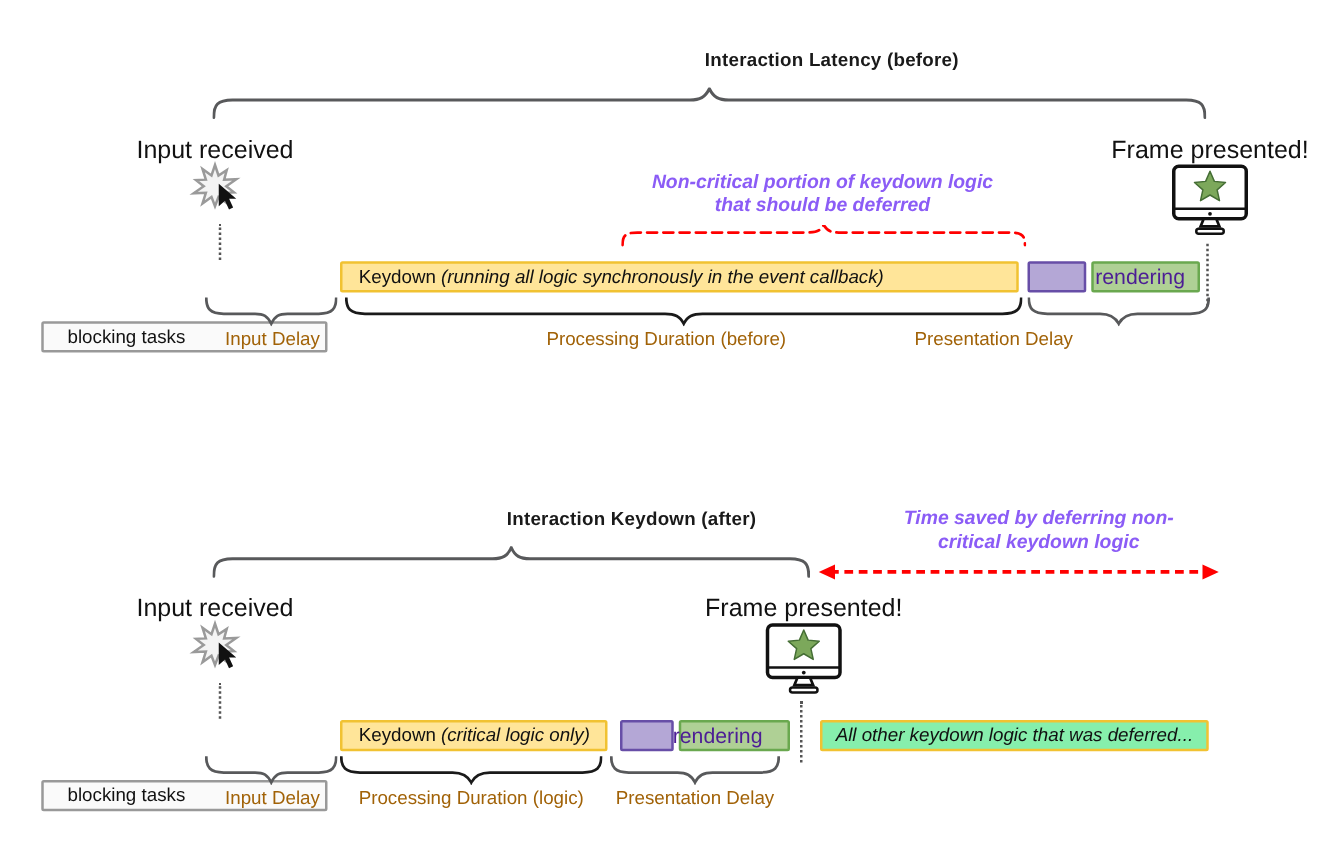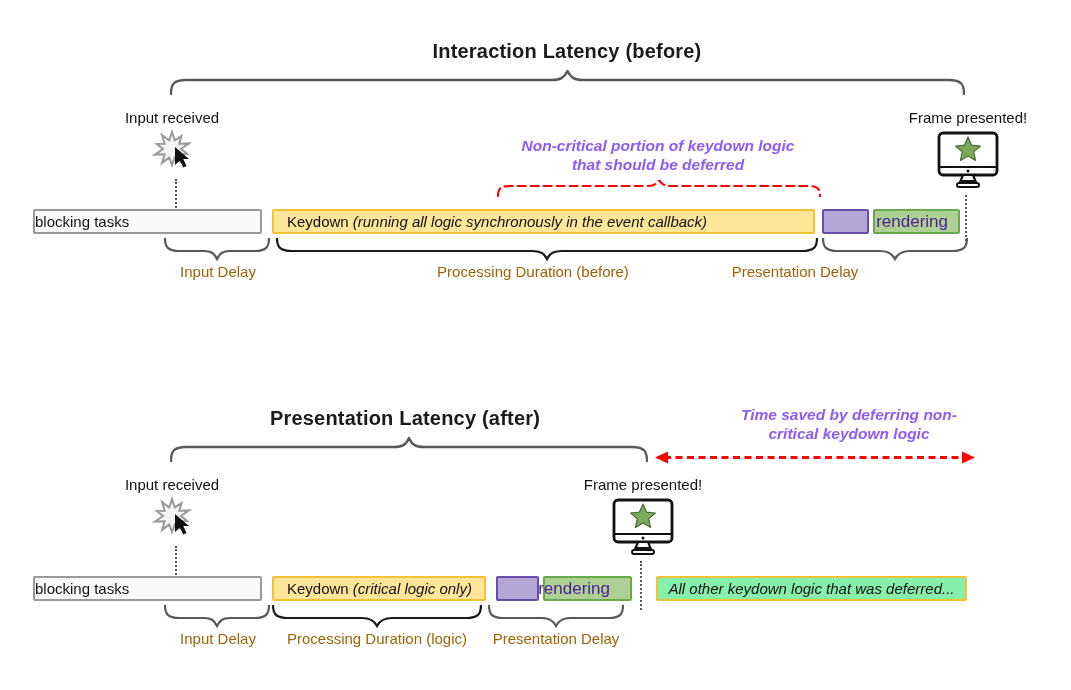--- a/index.html
+++ b/index.html
@@ -2,34 +2,34 @@
 <html><head>
 <meta charset="utf-8">
 <style>
   html,body{margin:0;padding:0;background:#fff;}
   .canvas{
     position:relative;width:1071px;height:690px;background:#fff;
     font-family:"Liberation Sans",sans-serif;color:#111;overflow:hidden;
   }
   .abs{position:absolute;}
   .diagram-title{
-    font-size:20px;font-weight:bold;text-align:center;color:#1a1a1a;
+    font-size:15px;font-weight:bold;text-align:right;color:#1a1a1a;
     width:400px;letter-spacing:0.2px;
   }
-  .io-label{font-size:15px;text-align:center;width:160px;color:#111;}
+  .io-label{font-size:20px;text-align:center;width:160px;color:#111;}
   .red-note{
     color:#8b5cf6;font-weight:bold;font-style:italic;font-size:15.5px;
     text-align:center;line-height:1.25;
   }
   .dotline{width:0;border-left:2.5px dotted #555;}
   .bar{
     height:25px;box-sizing:border-box;border-radius:2px;
     font-size:15px;line-height:22px;white-space:nowrap;
   }
-  .bar-gray{background:#FAFAFA;border:2px solid #999999;padding-left:0;}
+  .bar-gray{background:#FAFAFA;border:2px solid #999999;padding-left:19px;margin-top:48px;}
   .bar-yellow{background:#FFE599;border:2px solid #F1C232;padding-left:13px;}
   .bar-yellow-center{background:#86efac;border:2px solid #F1C232;text-align:center;font-style:italic;}
   .bar-purple{background:#B4A7D6;border:2px solid #674EA7;}
   .bar-green{background:#AFD095;border:2px solid #6AA84F;}
   .bar .detail{font-style:italic;margin-left:4px;text-align:center;}
   .render-label{
     font-size:17px;line-height:25px;text-align:right;width:110px;z-index:3;color:#4c1d95;
   }
   .brace-label{font-size:15px;text-align:center;width:250px;color:#a16207;}
   svg{display:block;}
@@ -95,27 +95,27 @@
       <path d="M1 0 C1 9 4 13 16 13 L58 13 C65 13 70 15 73 21 C76 15 81 13 88 13 L130 13 C142 13 145 9 145 0" fill="none" stroke="#58595B" stroke-width="2.2" stroke-linecap="round"></path>
     </svg>
 
     <div class="abs brace-label" style="left:93px;top:263px">Input Delay</div>
     <div class="abs brace-label" style="left:408px;top:263px">Processing Duration (before)</div>
     <div class="abs brace-label" style="left:670px;top:263px">Presentation Delay</div>
   </section>
 
   <section>
 
-    <div class="abs diagram-title" style="left:205px;top:407px">Presentation Latency (after)</div>
+    <div class="abs diagram-title" style="left:205px;top:407px">Interaction Keydown (after)</div>
 
     <svg class="abs" style="left:170px;top:437px" width="478" height="26" viewBox="0 0 478 26">
       <path d="M1 24 C1 14 4 10 16 10 L224 10 C232 10 236 8 239 1 C242 8 246 10 254 10 L462 10 C474 10 477 14 477 24" fill="none" stroke="#58595B" stroke-width="2.4" stroke-linecap="round"></path>
     </svg>
 
-    <div class="abs red-note" style="left:738px;top:405px;width:222px">Time saved by deferring non-critical keydown logic</div>
+    <div class="abs red-note" style="left:720px;top:405px;width:222px">Time saved by deferring non-critical keydown logic</div>
 
     <svg class="abs" style="left:653px;top:450px" width="324" height="15" viewBox="0 0 324 15">
       <line x1="11" y1="7.5" x2="313" y2="7.5" stroke="#FF0000" stroke-width="3" stroke-dasharray="7 4.5"></line>
       <path d="M2 7.5 L15 1.5 L15 13.5 Z" fill="#FF0000"></path>
       <path d="M322 7.5 L309 1.5 L309 13.5 Z" fill="#FF0000"></path>
     </svg>
 
     <div class="abs io-label" style="left:92px;top:476px">Input received</div>
 
     <svg class="abs" style="left:148px;top:495px" width="52" height="52" viewBox="0 0 52 52">

